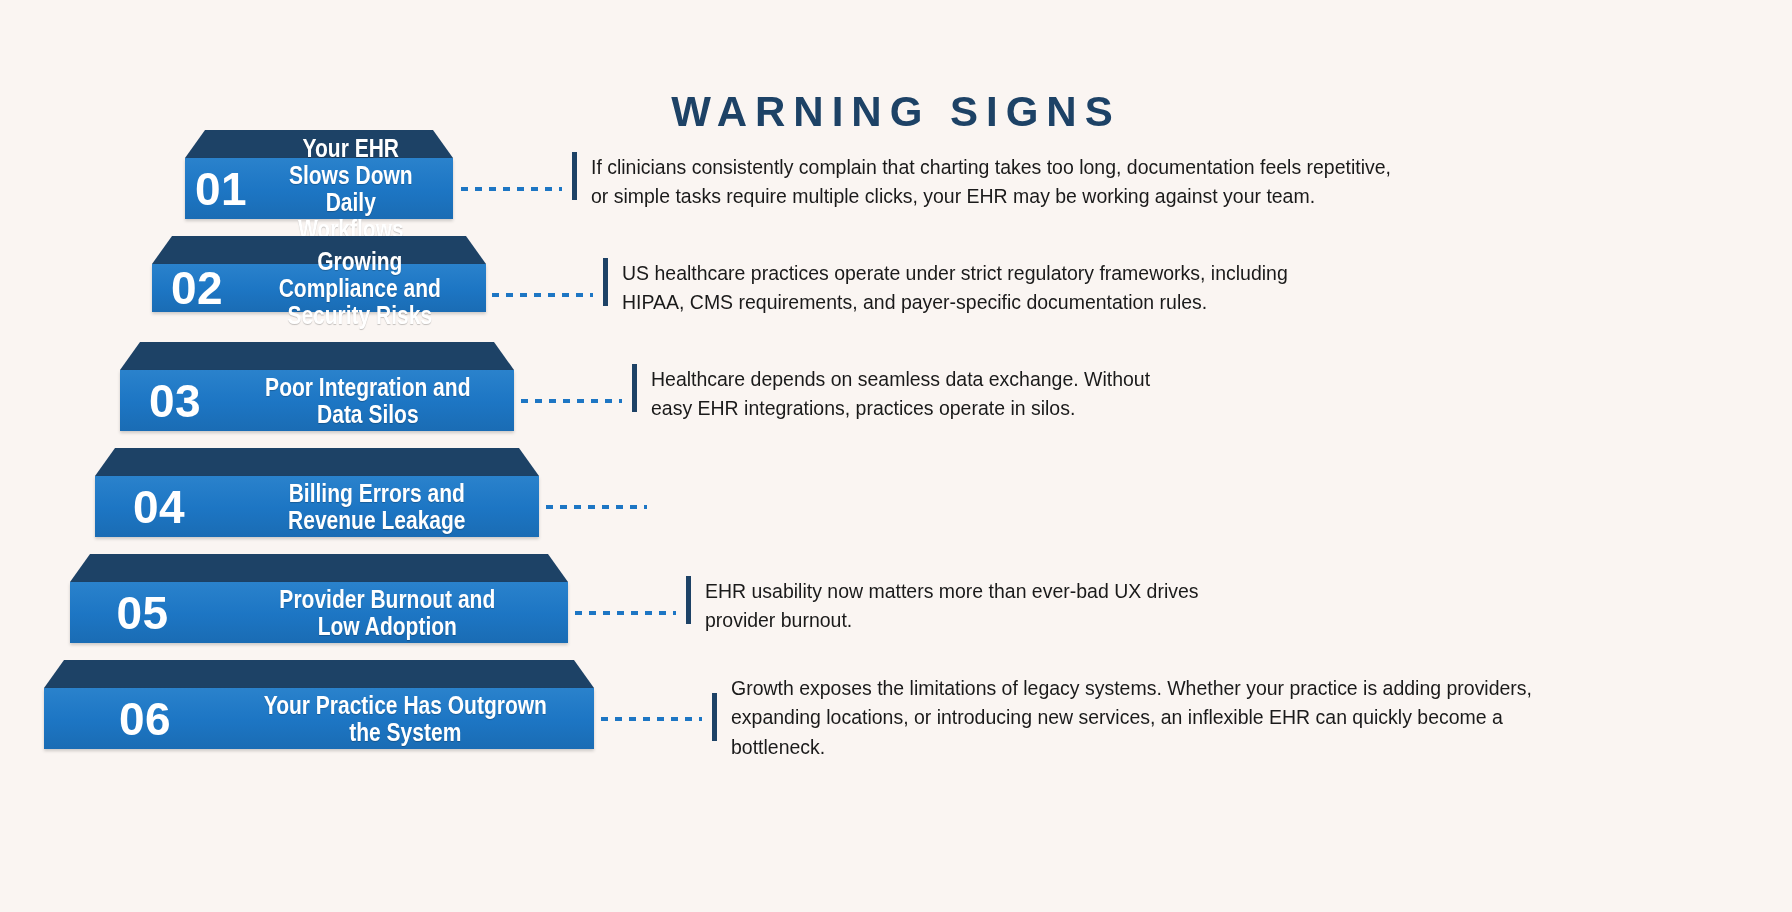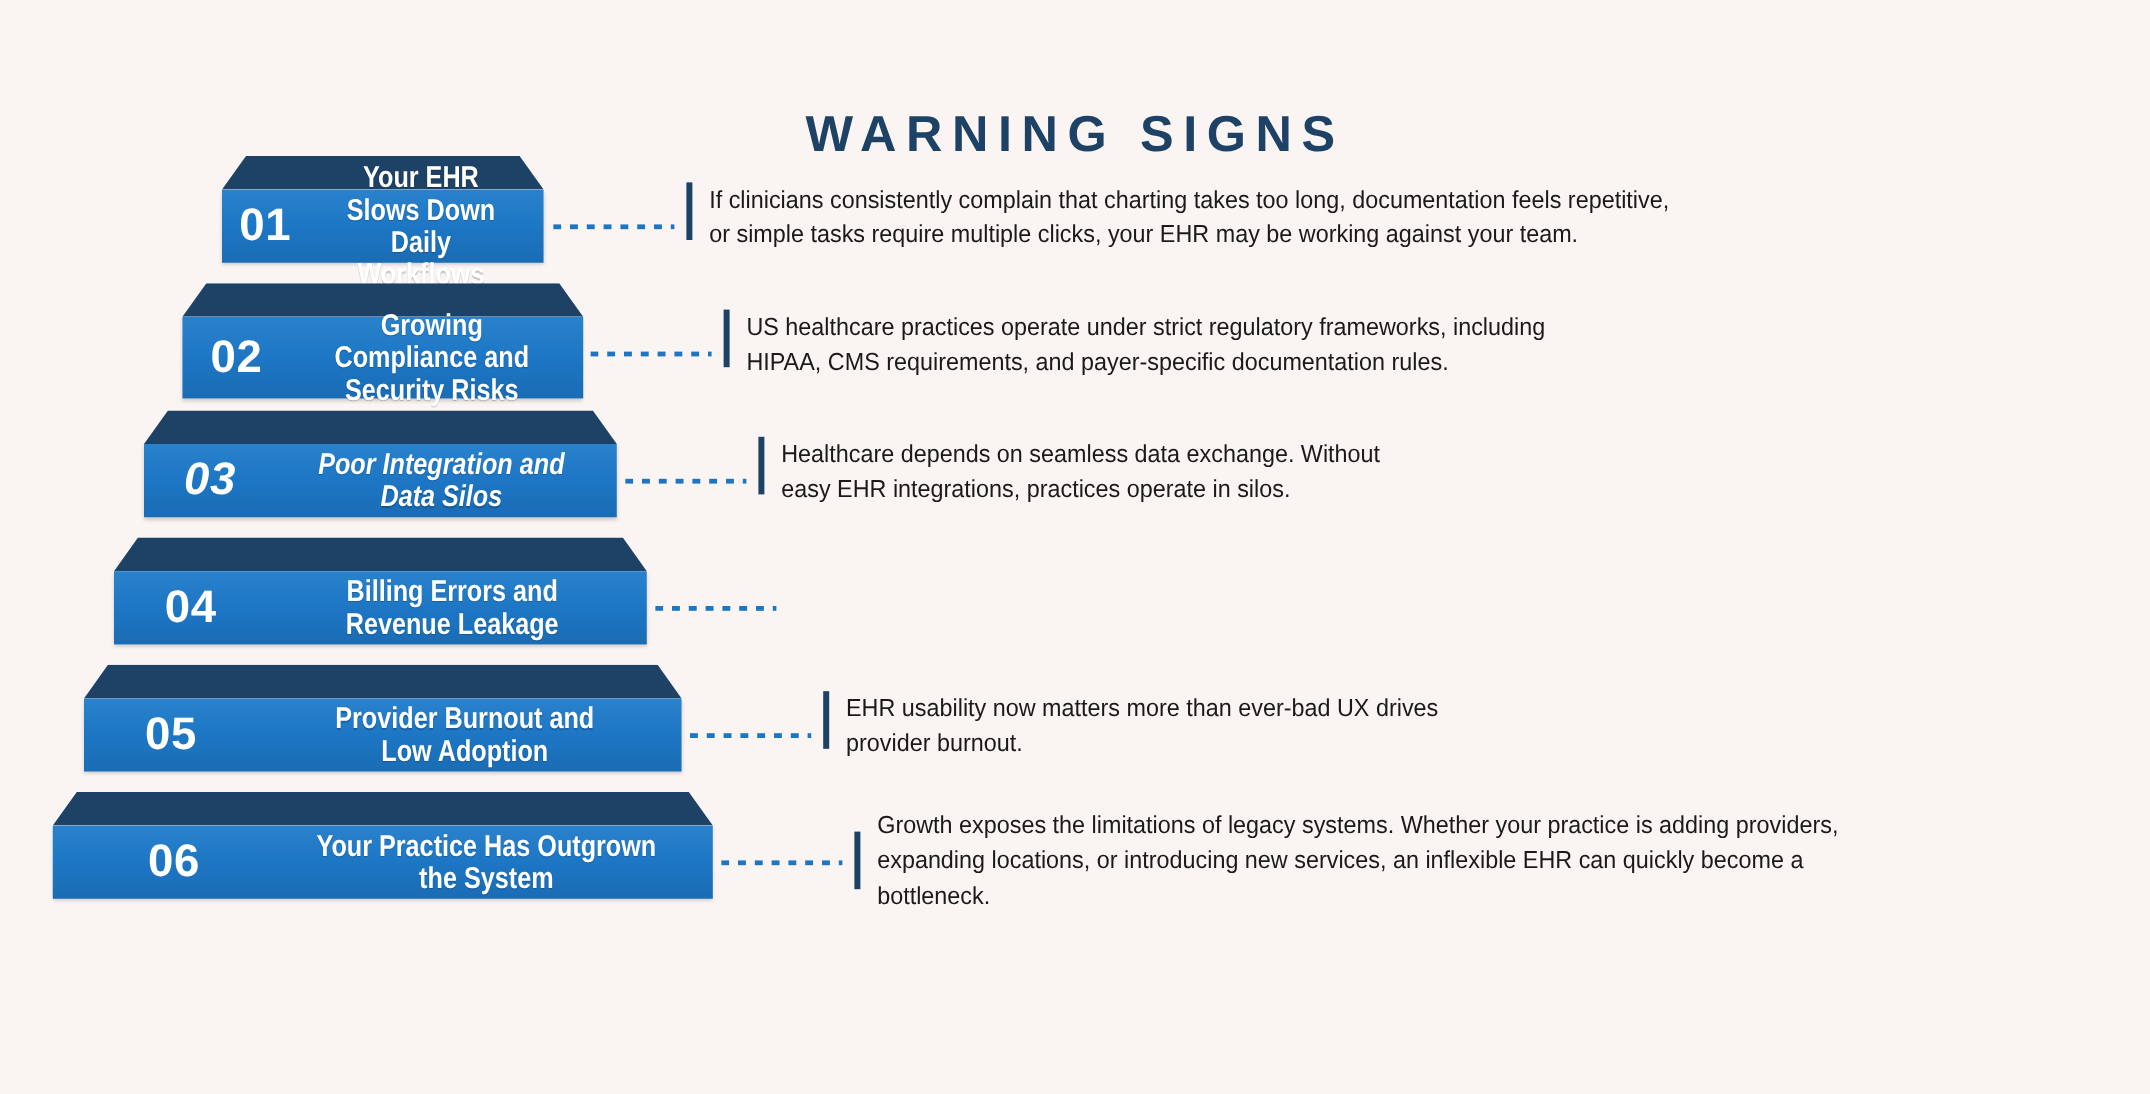--- a/index.html
+++ b/index.html
@@ -55,21 +55,21 @@
     position: absolute;
     top: 28px;
     background: linear-gradient(to bottom, #2a82cc 0%, #1d76c4 52%, #1a6cb4 100%);
     display: flex;
     align-items: center;
     box-sizing: border-box;
     box-shadow: 0 2px 3px rgba(0,0,0,0.18);
   }
   .step-num {
     font-family: "Liberation Sans", sans-serif;
-    font-size: 38px;
+    font-size: 46px;
     font-weight: bold;
     color: #ffffff;
     letter-spacing: 0.5px;
     flex: 0 0 auto;
     text-align: center;
   }
   .step-label {
     flex: 1 1 auto;
     text-align: center;
     font-family: "Liberation Sans Narrow", "Liberation Sans", sans-serif;
@@ -138,40 +138,40 @@
     <div class="desc-text">If clinicians consistently complain that charting takes too long, documentation feels repetitive,
 or simple tasks require multiple clicks, your EHR may be working against your team.</div>
   </div>
 
   <div class="step" style="top:106px;">
     <div class="step-top" style="left:152px; width:334px; height:28px;">
       <svg viewBox="0 0 334 28" preserveAspectRatio="none">
         <polygon points="20,0 314,0 334,28 0,28" fill="#1d4266"></polygon>
       </svg>
     </div>
-    <div class="step-face" style="left:152px; width:334px; height:68px;">
+    <div class="step-face" style="left:152px; width:334px; height:48px;">
       <div class="step-num" style="width:90px;">02</div>
       <div class="step-label">Growing Compliance and
 Security Risks</div>
     </div>
   </div>
   <div class="conn" style="left:492px; top:163px; width:101px;"></div>
   <div class="desc" style="left:603px; top:128px; width:920px; height:70px;">
     <div class="desc-bar" style="height:48px;"></div>
     <div class="desc-text">US healthcare practices operate under strict regulatory frameworks, including
 HIPAA, CMS requirements, and payer-specific documentation rules.</div>
   </div>
 
   <div class="step" style="top:212px;">
     <div class="step-top" style="left:120px; width:394px; height:28px;">
       <svg viewBox="0 0 394 28" preserveAspectRatio="none">
         <polygon points="20,0 374,0 394,28 0,28" fill="#1d4266"></polygon>
       </svg>
     </div>
-    <div class="step-face" style="left:120px; width:394px; height:61px;font-style:italic;">
+    <div class="step-face" style="left:120px; width:394px; height:61px;">
       <div class="step-num" style="width:110px;">03</div>
       <div class="step-label">Poor Integration and
 Data Silos</div>
     </div>
   </div>
   <div class="conn" style="left:521px; top:269px; width:101px;"></div>
   <div class="desc" style="left:632px; top:234px; width:920px; height:70px;">
     <div class="desc-bar" style="height:48px;"></div>
     <div class="desc-text">Healthcare depends on seamless data exchange. Without
 easy EHR integrations, practices operate in silos.</div>

